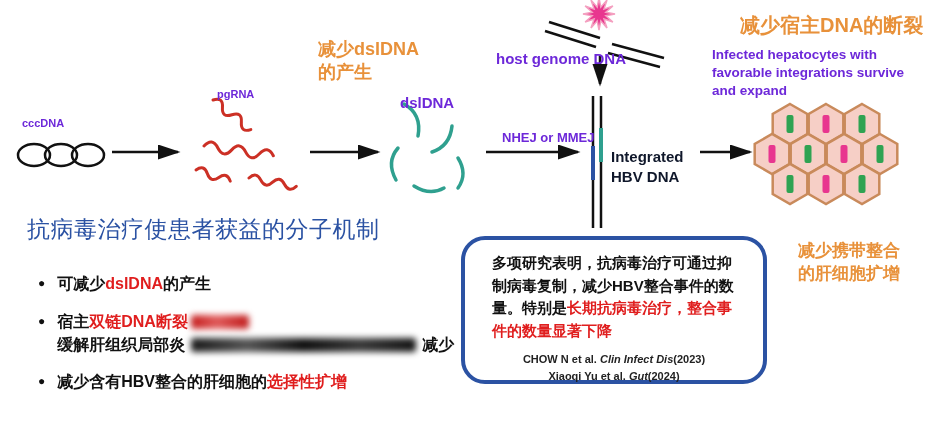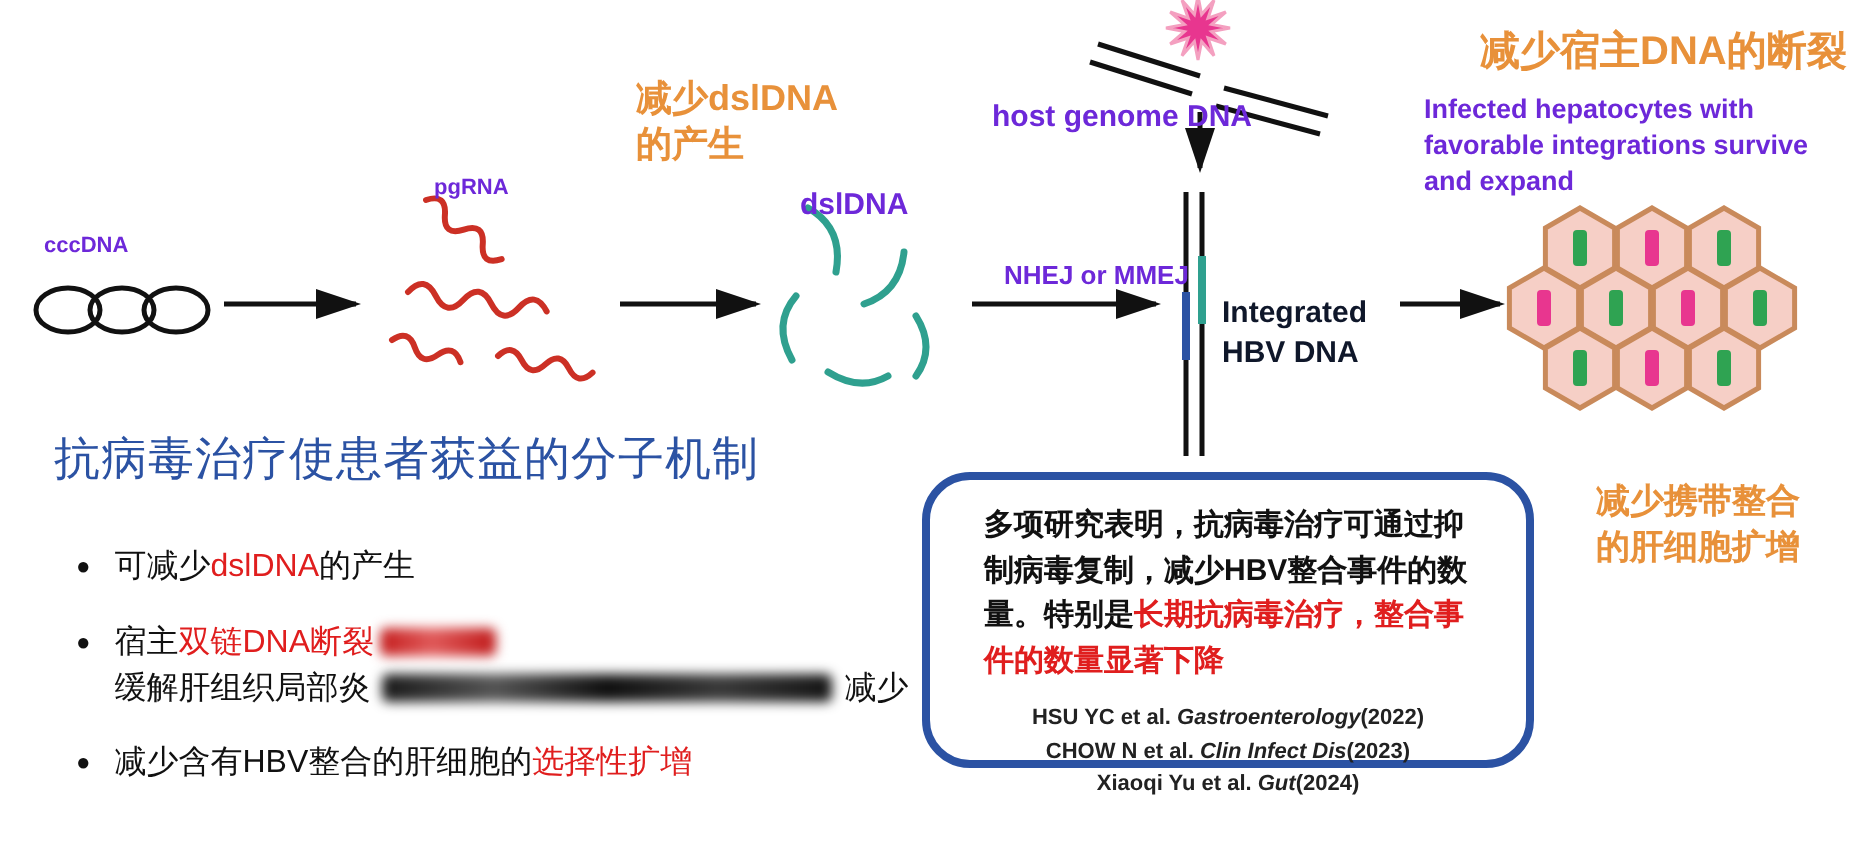--- a/index.html
+++ b/index.html
@@ -7,21 +7,21 @@
          font-family:"Liberation Sans",sans-serif;}
   .t{position:absolute;font-weight:bold;color:#6d28d9;}
   .orange{color:#E8913A;}
   .blue{color:#0f172a;}
   .red{color:#E01E1E;}
   .pre{white-space:pre-line;}
   svg{position:absolute;left:0;top:0;}
   .title{position:absolute;left:27px;top:214px;font-size:23px;font-weight:normal;color:#2B52A3;letter-spacing:0.5px;}
   .bullet{position:absolute;left:38px;display:flex;align-items:flex-start;}
   .mark{font-size:12px;margin-right:12px;position:relative;top:4px;color:#111;}
-  .btxt{font-weight:normal;font-size:16px;line-height:23px;color:#111;}
+  .btxt{font-weight:bold;font-size:16px;line-height:23px;color:#111;}
   .smear-dark{display:inline-block;width:225px;height:14px;margin:0 6px -2px 6px;border-radius:3px;
               background:linear-gradient(90deg,#1a1a1a,#555 25%,#101010 50%,#3a3a3a 75%,#151515);
               filter:blur(3px);}
   .smear-red{display:inline-block;width:58px;height:14px;margin:0 0 -2px 3px;border-radius:3px;
              background:linear-gradient(90deg,#c41d1d,#e05a5a 45%,#c01b1b);
              filter:blur(3px);}
   .evidence-box{position:absolute;left:461px;top:236px;width:306px;height:148px;border:4px solid #2B52A3;
                 border-radius:24px;box-sizing:border-box;padding:12px 27px 8px;background:#fff;}
   .evidence-text{font-size:15px;font-weight:bold;line-height:1.5;color:#111;}
   .citations{margin-top:9px;text-align:center;font-size:11px;font-weight:600;line-height:1.5;color:#222;}
@@ -142,19 +142,18 @@
   </div>
 
   <div class="bullet" style="top:370px;">
     <span class="mark">●</span>
     <div class="btxt"><span>减少含有HBV整合的肝细胞的</span><span class="red">选择性扩增</span></div>
   </div>
 
   <div class="evidence-box">
     <div class="evidence-text"><span>多项研究表明，抗病毒治疗可通过抑制病毒复制，减少HBV整合事件的数量。特别是</span><span class="red">长期抗病毒治疗，整合事件的数量显著下降</span></div>
     <div class="citations">
-      <div><span>HSU YC et al. </span><span class="journal">Gastroenterology</span><span>(2022)</span></div>
       <div><span>CHOW N et al. </span><span class="journal">Clin Infect Dis</span><span>(2023)</span></div>
       <div><span>Xiaoqi Yu et al. </span><span class="journal">Gut</span><span>(2024)</span></div>
     </div>
   </div>
 
 </div>
 
 </body></html>

